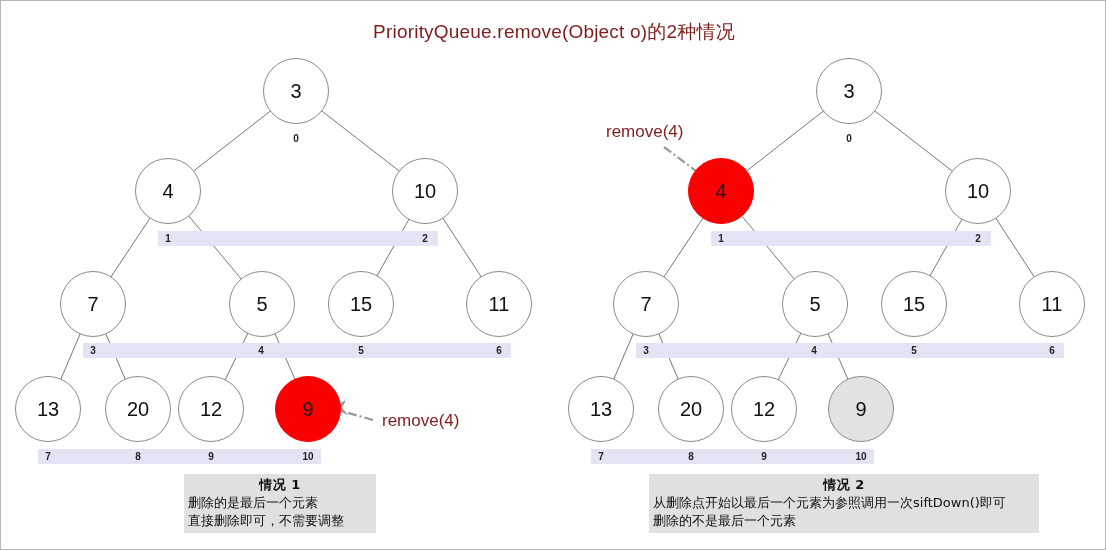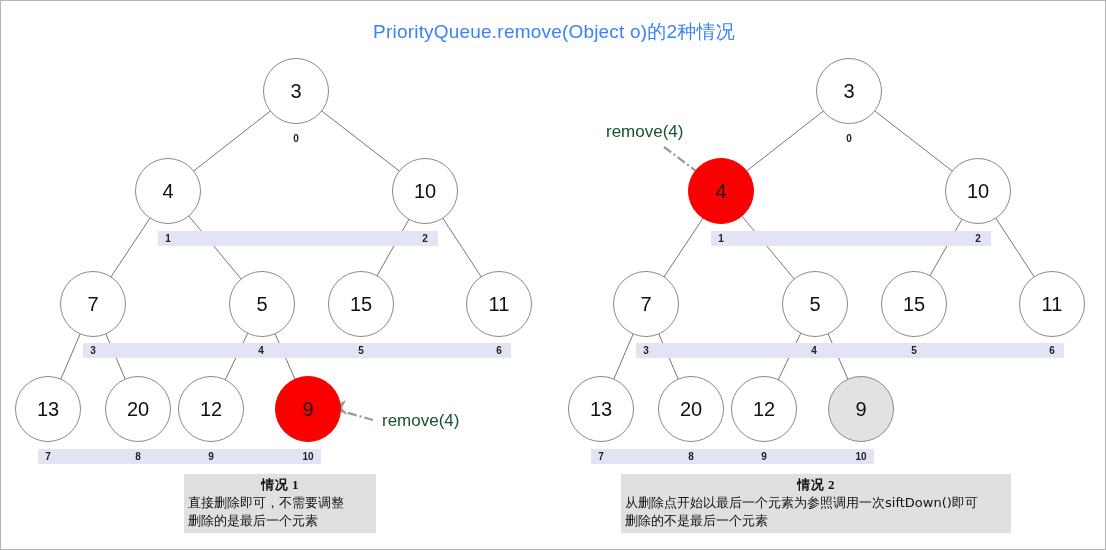--- a/index.html
+++ b/index.html
@@ -12,21 +12,21 @@
     width:1106px;height:550px;
     background:#ffffff;
     border:1px solid #b5b5b5;
     box-sizing:border-box;
     overflow:hidden;
   }
   #title{
     position:absolute;left:0;top:18px;width:1106px;
     text-align:center;
     font-size:19px;
-    color:#3b82f6;
+    color:#7f1d1d;
     letter-spacing:.2px;
   }
   svg#edges{
     position:absolute;left:0;top:0;width:1106px;height:550px;
     pointer-events:none;
   }
   .node{
     position:absolute;
     border-radius:50%;
     box-sizing:border-box;
@@ -65,26 +65,26 @@
     position:absolute;
     background:#e0e0e0;
     color:#111;
     font-size:13px;
     line-height:18px;
     box-sizing:border-box;
     padding:2px 4px 3px 4px;
     font-family:"DejaVu Sans","Liberation Sans",sans-serif;
   }
   .caption .chead{
-    display:block;text-align:center;font-weight:bold;letter-spacing:.5px;font-family:Liberation Serif, serif;
+    display:block;text-align:center;font-weight:bold;letter-spacing:.5px;
   }
   .caption .cline{display:block;text-align:left;}
   .callout{
     position:absolute;
-    color:#14532d;
+    color:#7f1d1d;
     font-size:17px;
     white-space:nowrap;
   }
 </style>
 </head>
 <body>
 
 <div id="canvas">
 
   <div id="title">PriorityQueue.remove(Object o)的2种情况</div>
@@ -179,22 +179,22 @@
   <div class="idx" style="left:488px;top:342px;width:20px;"><span>6</span></div>
   <div class="idx" style="left:37px;top:448px;width:20px;"><span>7</span></div>
   <div class="idx" style="left:127px;top:448px;width:20px;"><span>8</span></div>
   <div class="idx" style="left:200px;top:448px;width:20px;"><span>9</span></div>
   <div class="idx" style="left:295px;top:448px;width:24px;"><span>10</span></div>
 
   <div class="callout" style="left:381px;top:410px;">remove(4)</div>
 
   <div class="caption" style="left:183px;top:473px;width:192px;">
     <span class="chead">情况 1</span>
+    <span class="cline">删除的是最后一个元素</span>
     <span class="cline">直接删除即可，不需要调整</span>
-    <span class="cline">删除的是最后一个元素</span>
   </div>
 
   <div class="node" style="left:815px;top:57px;width:66px;height:66px;">
     <span>3</span>
   </div>
   <div class="node red" style="left:687px;top:157px;width:66px;height:66px;">
     <span>4</span>
   </div>
   <div class="node" style="left:944px;top:157px;width:66px;height:66px;">
     <span>10</span>
@@ -231,19 +231,19 @@
   <div class="idx" style="left:803px;top:342px;width:20px;"><span>4</span></div>
   <div class="idx" style="left:903px;top:342px;width:20px;"><span>5</span></div>
   <div class="idx" style="left:1041px;top:342px;width:20px;"><span>6</span></div>
   <div class="idx" style="left:590px;top:448px;width:20px;"><span>7</span></div>
   <div class="idx" style="left:680px;top:448px;width:20px;"><span>8</span></div>
   <div class="idx" style="left:753px;top:448px;width:20px;"><span>9</span></div>
   <div class="idx" style="left:848px;top:448px;width:24px;"><span>10</span></div>
 
   <div class="callout" style="left:605px;top:121px;">remove(4)</div>
 
-  <div class="caption" style="left:620px;top:473px;width:390px;">
+  <div class="caption" style="left:648px;top:473px;width:390px;">
     <span class="chead">情况 2</span>
     <span class="cline">从删除点开始以最后一个元素为参照调用一次siftDown()即可</span>
     <span class="cline">删除的不是最后一个元素</span>
   </div>
 
 </div>
 
 </body></html>

